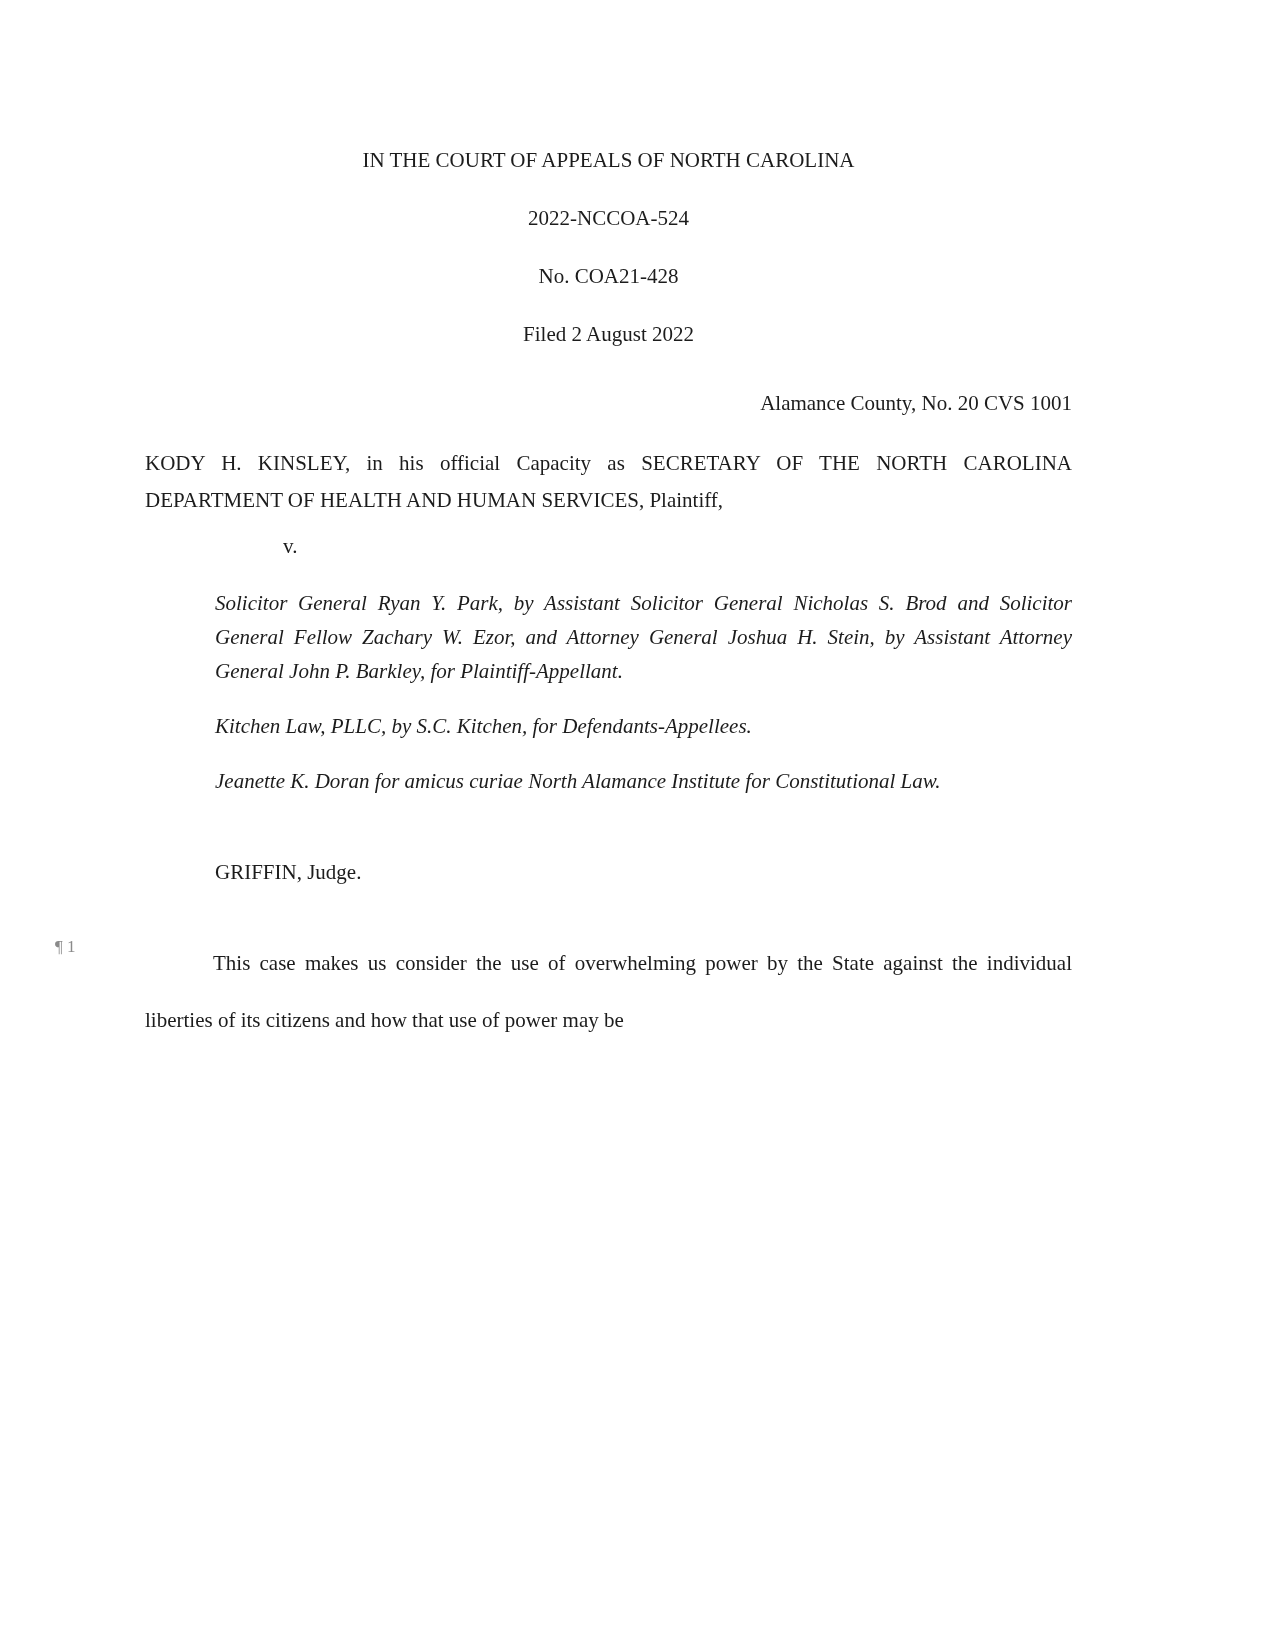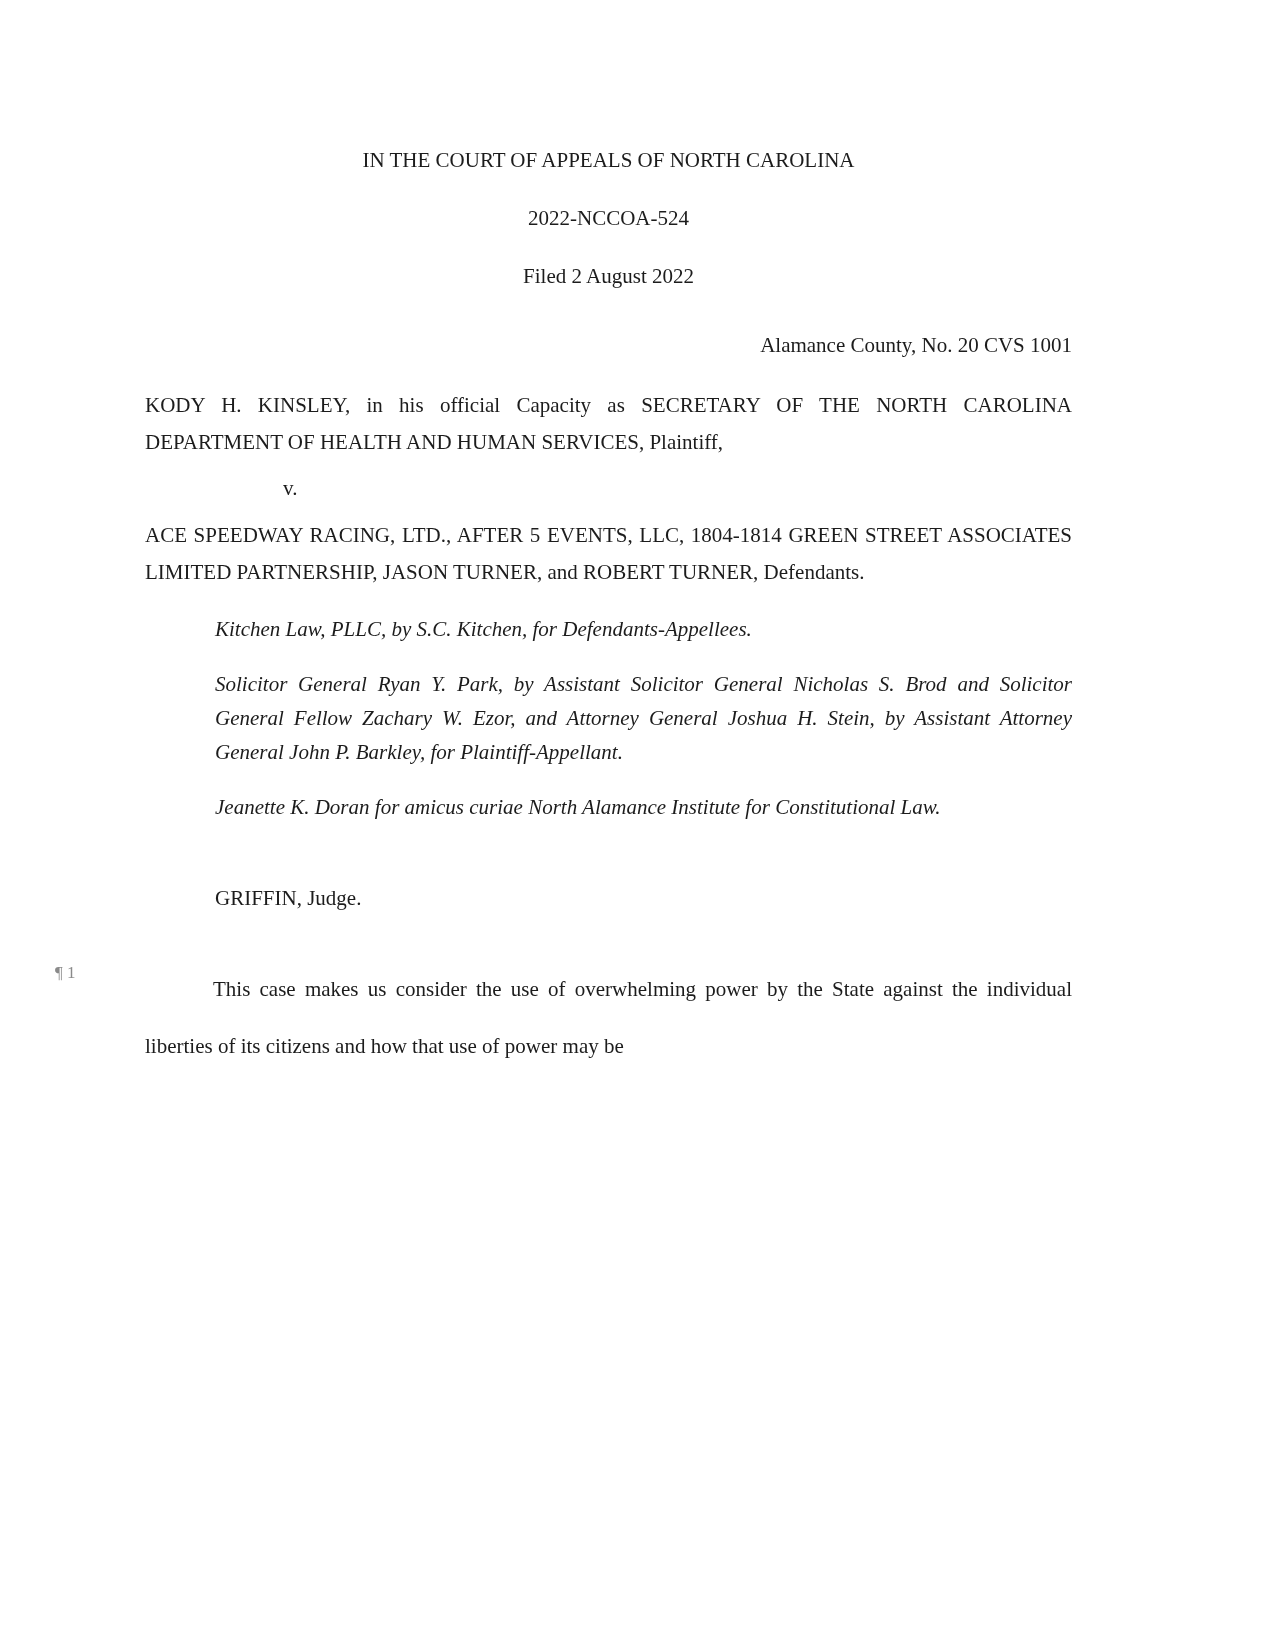--- a/index.html
+++ b/index.html
@@ -86,36 +86,36 @@
 </style>
 </head>
 <body>
 
 <div class="page">
 
   <div class="center-line">IN THE COURT OF APPEALS OF NORTH CAROLINA</div>
 
   <div class="center-line">2022-NCCOA-524</div>
 
+  <div class="center-line">No. COA21-428</div>
 
   <div class="center-line">Filed 2 August 2022</div>
 
   <div class="county-line">Alamance County, No. 20 CVS 1001</div>
 
   <div class="caption-para">KODY H. KINSLEY, in his official Capacity as SECRETARY OF THE NORTH CAROLINA DEPARTMENT OF HEALTH AND HUMAN SERVICES, Plaintiff,</div>
 
   <div class="versus-line">v.</div>
 
-  <div class="caption-para" style="margin-top: 10px;">ACE SPEEDWAY RACING, LTD., AFTER 5 EVENTS, LLC, 1804-1814 GREEN STREET ASSOCIATES LIMITED PARTNERSHIP, JASON TURNER, and ROBERT TURNER, Defendants.</div>
 
 
   <div class="counsel-section">
+    <div class="counsel-block">Solicitor General Ryan Y. Park, by Assistant Solicitor General Nicholas S. Brod and Solicitor General Fellow Zachary W. Ezor, and Attorney General Joshua H. Stein, by Assistant Attorney General John P. Barkley, for Plaintiff-Appellant.</div>
+
     <div class="counsel-block">Kitchen Law, PLLC, by S.C. Kitchen, for Defendants-Appellees.</div>
-
-    <div class="counsel-block">Solicitor General Ryan Y. Park, by Assistant Solicitor General Nicholas S. Brod and Solicitor General Fellow Zachary W. Ezor, and Attorney General Joshua H. Stein, by Assistant Attorney General John P. Barkley, for Plaintiff-Appellant.</div>
 
     <div class="counsel-block">Jeanette K. Doran for amicus curiae North Alamance Institute for Constitutional Law.</div>
   </div>
 
   <div class="judge-line">GRIFFIN, Judge.</div>
 
   <div class="opinion-para">
     <span class="para-marker">¶ 1</span>
     <span>This case makes us consider the use of overwhelming power by the State against the individual liberties of its citizens and how that use of power may be</span>
   </div>

